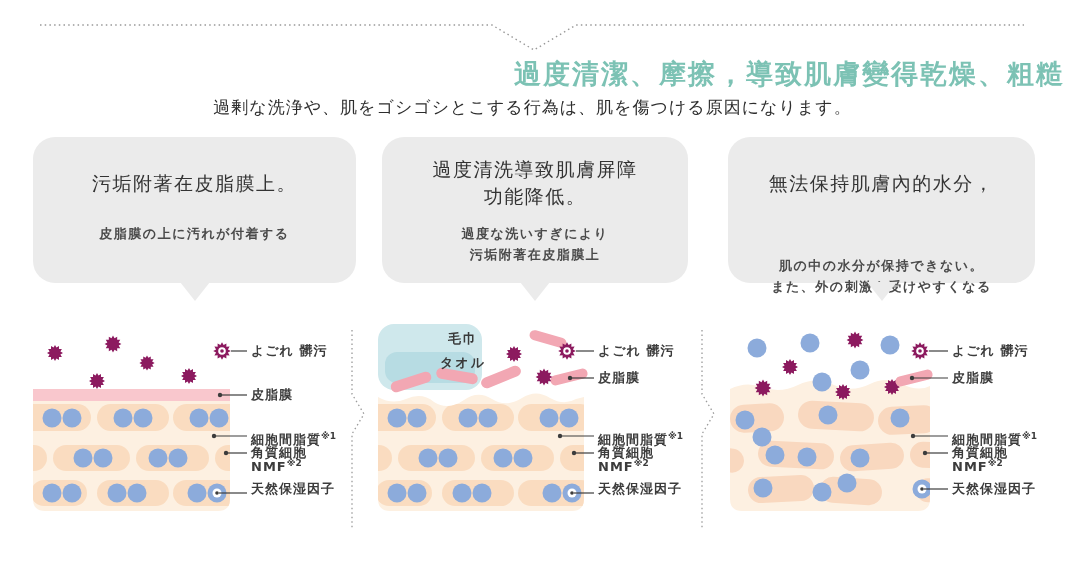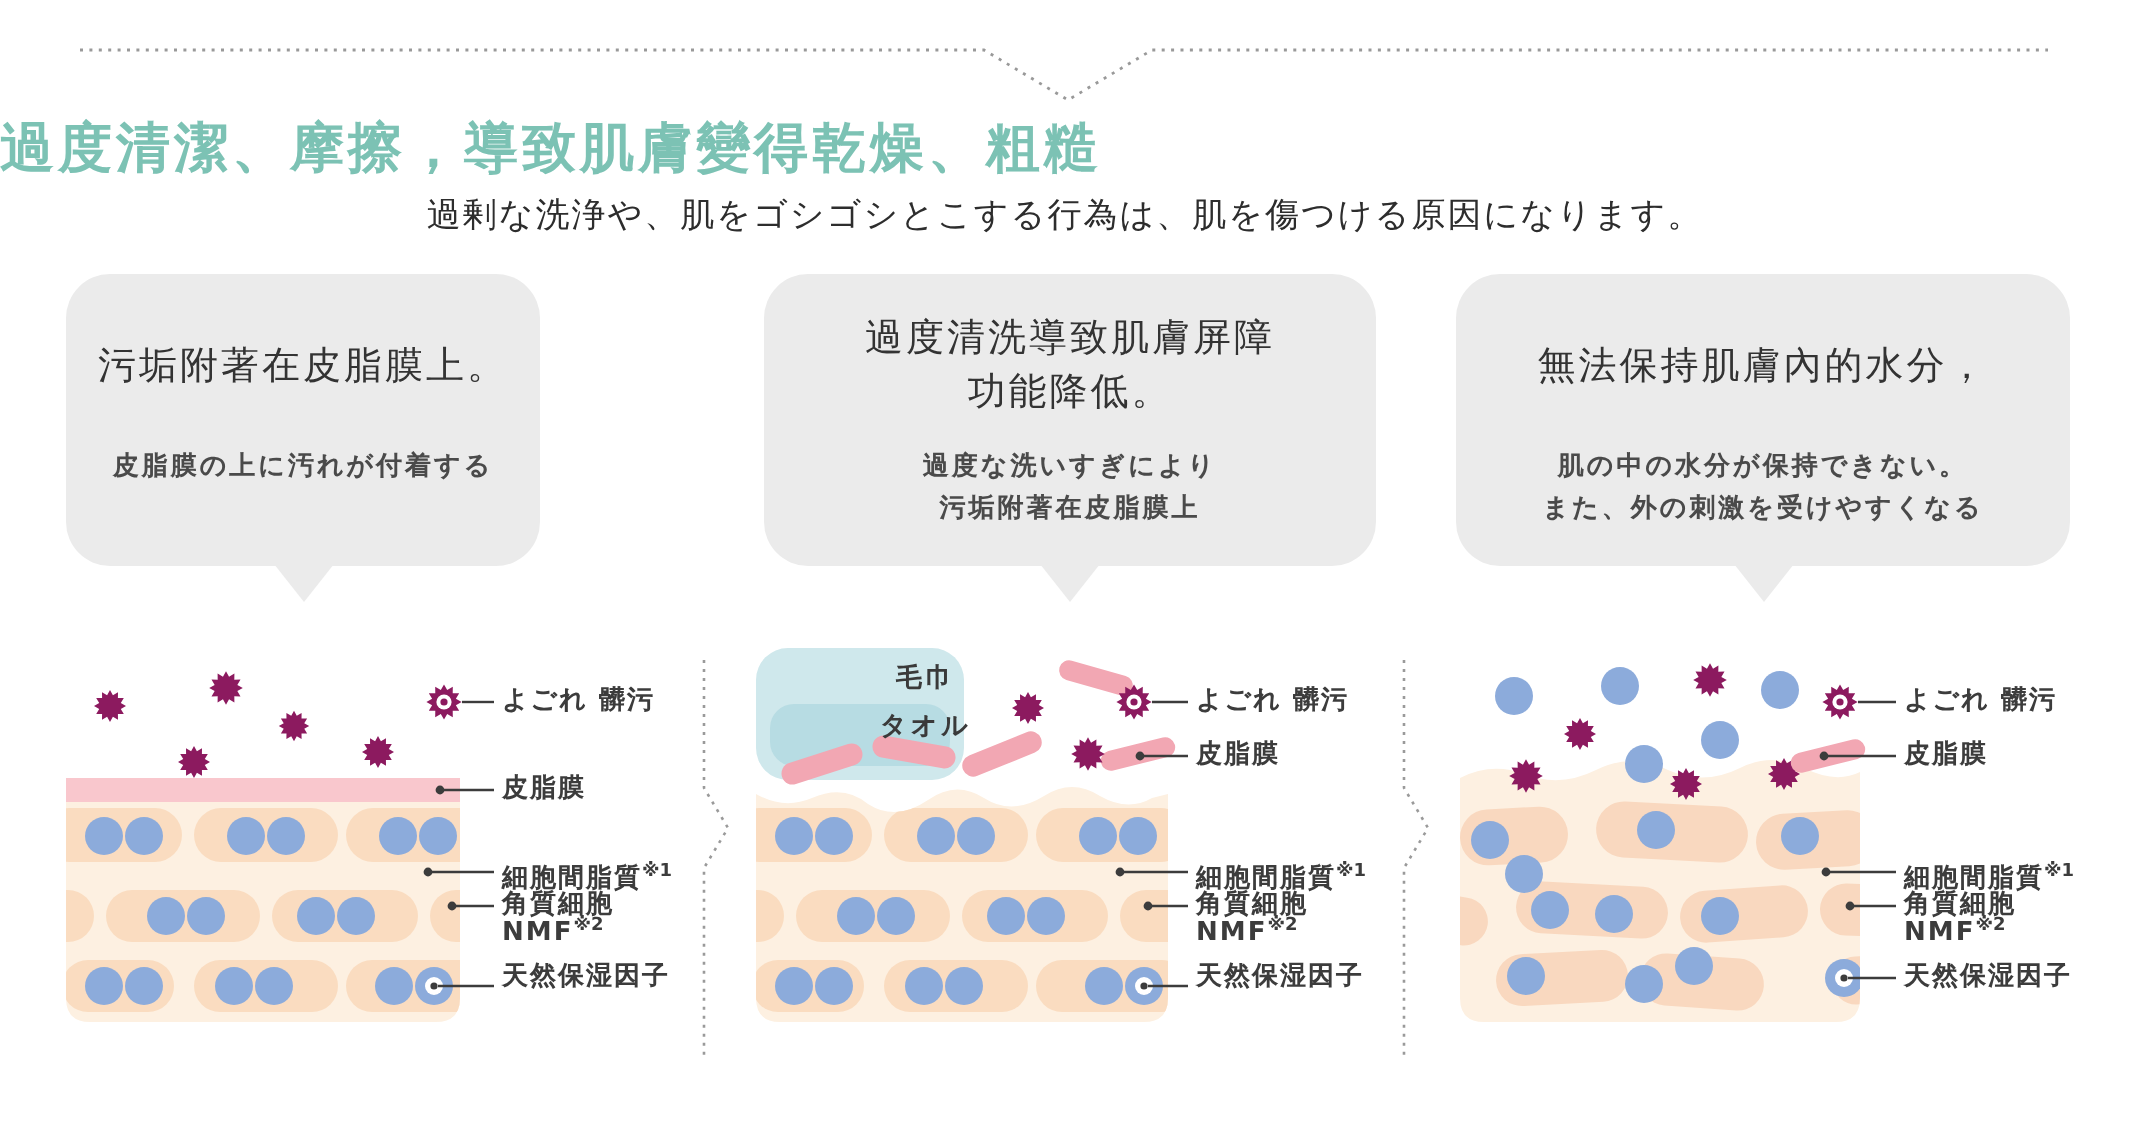--- a/index.html
+++ b/index.html
@@ -2,35 +2,35 @@
 <html><head>
 <meta charset="utf-8">
 <style>
   html,body{margin:0;padding:0;background:#fff;}
   .canvas{position:relative;width:1065px;height:570px;background:#fff;overflow:hidden;
           font-family:"DejaVu Sans",sans-serif;}
   svg{display:block;}
 
   
   .top-border{position:absolute;left:0;top:0;}
-  .page-title{position:absolute;left:0;top:56px;width:100%;text-align:left;
+  .page-title{position:absolute;left:0;top:56px;width:100%;text-align:right;
     font-family:"DejaVu Serif",serif;font-size:27px;font-weight:bold;
     color:#7cc2b4;letter-spacing:2px;}
   .page-subtitle{position:absolute;left:0;top:96px;width:100%;text-align:center;
     font-family:"DejaVu Serif",serif;font-size:17px;color:#2d2d2d;letter-spacing:1px;}
 
   
   .bubble{position:absolute;top:137px;height:146px;background:#ebebeb;border-radius:22px;
     display:flex;flex-direction:column;align-items:center;padding-top:16px;box-sizing:border-box;}
   .bubble::after{content:"";position:absolute;left:50%;bottom:-18px;margin-left:-15px;
     border-style:solid;border-color:#ebebeb transparent transparent transparent;
     border-width:19px 15px 0 15px;}
-  .bubble-1{left:33px;width:237px;}
+  .bubble-1{left:33px;width:323px;}
   .bubble-2{left:382px;width:306px;}
-  .bubble-3{left:728px;width:307px;}
+  .bubble-3{left:728px;width:307px;gap:32px;}
   .bubble-title{min-height:60px;display:flex;flex-direction:column;justify-content:center;
     text-align:center;font-size:19px;line-height:27px;color:#333;letter-spacing:1.5px;}
   .bubble-sub{margin-top:10px;text-align:center;font-size:13px;line-height:21px;
     font-weight:bold;color:#4a4a4a;letter-spacing:1.5px;}
 
   
   .panel{position:absolute;top:320px;width:345px;height:205px;}
   .panel-1{left:33px;}
   .panel-2{left:378px;}
   .panel-3{left:720px;}

